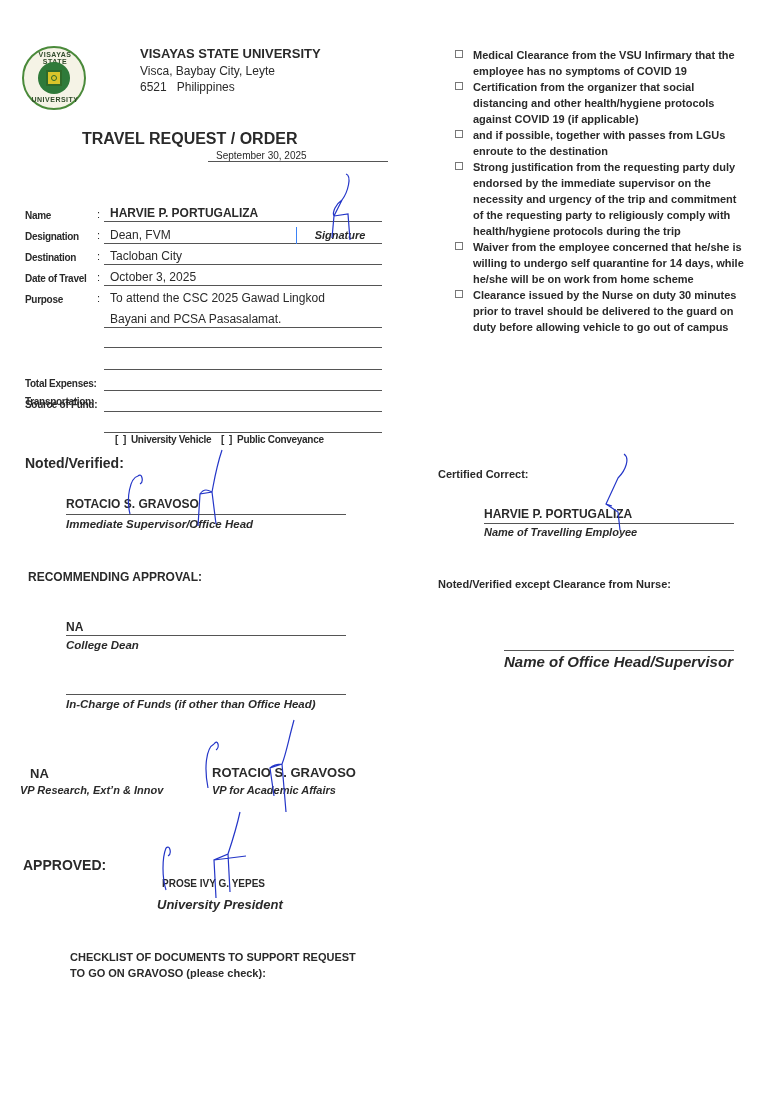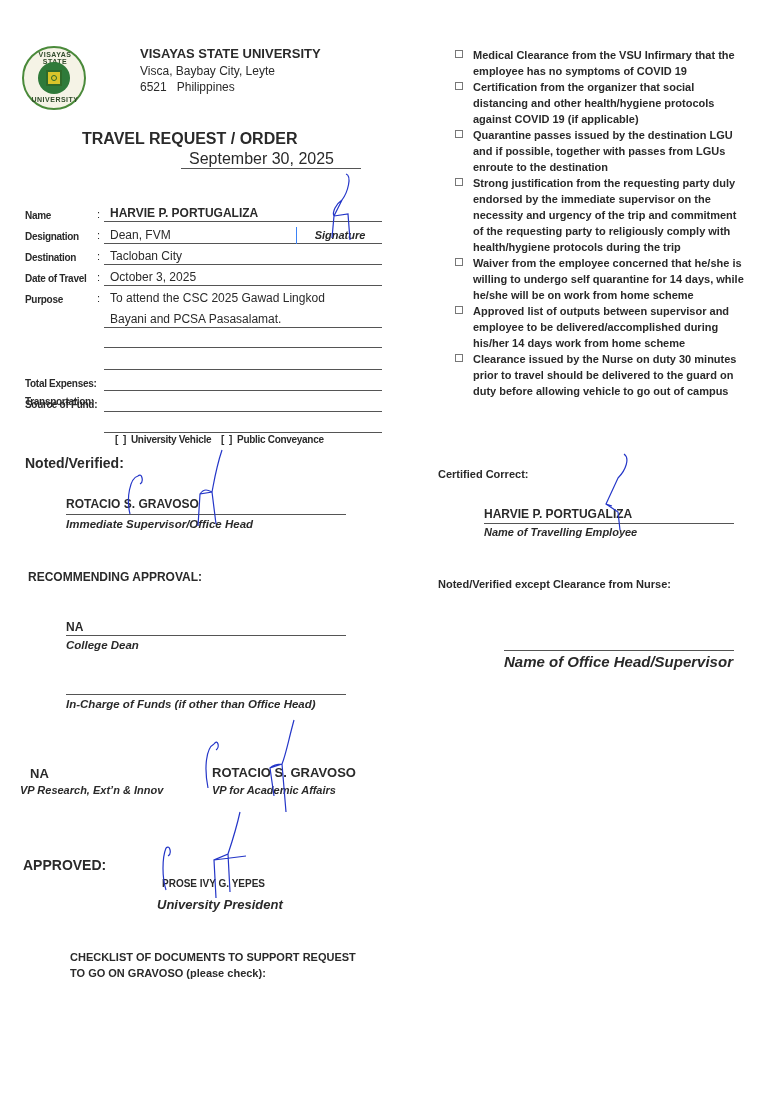--- a/index.html
+++ b/index.html
@@ -19,21 +19,21 @@
   .logo .sq { position: absolute; left: 22px; top: 22px; width: 16px; height: 16px; background: #d9c42a;
     border: 2px solid #2f6a2a; box-sizing: border-box; }
   .logo .dot { position: absolute; left: 27px; top: 27px; width: 6px; height: 6px; border-radius: 50%; border: 1px solid #2f6a2a; box-sizing: border-box; }
   .logo .txt-top { position: absolute; left: 6px; top: 3px; width: 50px; font-size: 7px; font-weight: bold; color: #2f4a2a; text-align: center; letter-spacing: 0.5px; }
   .logo .txt-bot { position: absolute; left: 6px; top: 48px; width: 50px; font-size: 7px; font-weight: bold; color: #2f4a2a; text-align: center; letter-spacing: 0.5px; }
 
   .hdr-title { left: 140px; top: 46px; width: 210px; font-size: 13px; }
   .hdr-line { left: 140px; width: 210px; font-size: 12px; }
 
   .form-title { left: 82px; top: 130px; font-size: 16px; font-weight: bold; }
-  .date { left: 181px; top: 150px; width: 180px; font-size: 16px; border-bottom: 1px solid #555; padding-left: 8px; box-sizing: border-box; }
+  .date { left: 208px; top: 150px; width: 180px; font-size: 10px; border-bottom: 1px solid #555; padding-left: 8px; box-sizing: border-box; }
 
   .flabel { left: 25px; font-size: 10px; font-weight: bold; letter-spacing: -0.3px; }
   .fcolon { left: 97px; font-size: 11px; }
   .fval { left: 104px; width: 278px; font-size: 12px; border-bottom: 1px solid #555; padding-left: 6px; box-sizing: border-box; height: 17px; line-height: 16px; }
   .sigcell { left: 296px; top: 227px; width: 86px; height: 17px; border-left: 1px solid #3b82f6; font-size: 11px; font-weight: bold; font-style: italic; text-align: center; line-height: 17px; }
 
   .sec-h { font-size: 13px; font-weight: bold; }
   .sig-line { border-top: 1px solid #555; }
   .name { font-size: 12px; font-weight: bold; }
   .role { font-size: 11.5px; font-weight: bold; font-style: italic; }
@@ -131,43 +131,36 @@
     <div>employee has no symptoms of COVID 19</div>
   </div>
   <div class="item">
     <span class="box"></span>
     <div>Certification from the organizer that social</div>
     <div>distancing and other health/hygiene protocols</div>
     <div>against COVID 19 (if applicable)</div>
   </div>
   <div class="item">
     <span class="box"></span>
-    <div>Quarantine passes issued by the destination LGU</div>
     <div>and if possible, together with passes from LGUs</div>
     <div>enroute to the destination</div>
   </div>
   <div class="item">
     <span class="box"></span>
     <div>Strong justification from the requesting party duly</div>
     <div>endorsed by the immediate supervisor on the</div>
     <div>necessity and urgency of the trip and commitment</div>
     <div>of the requesting party to religiously comply with</div>
     <div>health/hygiene protocols during the trip</div>
   </div>
   <div class="item">
     <span class="box"></span>
     <div>Waiver from the employee concerned that he/she is</div>
     <div>willing to undergo self quarantine for 14 days, while</div>
     <div>he/she will be on work from home scheme</div>
-  </div>
-  <div class="item">
-    <span class="box"></span>
-    <div>Approved list of outputs between supervisor and</div>
-    <div>employee to be delivered/accomplished during</div>
-    <div>his/her 14 days work from home scheme</div>
   </div>
   <div class="item">
     <span class="box"></span>
     <div>Clearance issued by the Nurse on duty 30 minutes</div>
     <div>prior to travel should be delivered to the guard on</div>
     <div>duty before allowing vehicle to go out of campus</div>
   </div>
 </div>
 
 <div class="abs b" style="left:438px; top:468px; font-size:11px">Certified Correct:</div>

